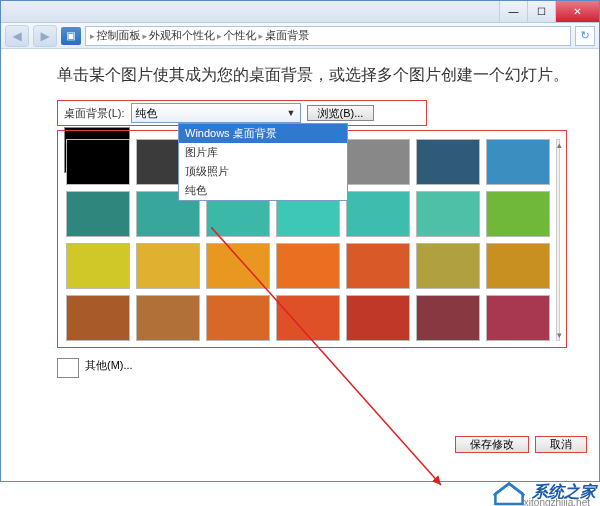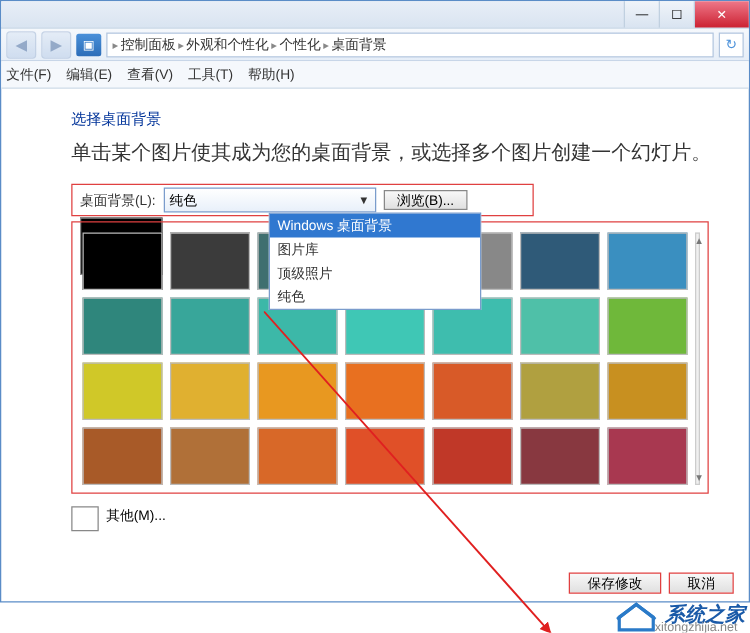--- a/index.html
+++ b/index.html
@@ -29,21 +29,21 @@
 .heading { font-size: 12px; color: #003399; margin-bottom: 8px; }
 .subtext { font-size: 16px; color: #333; margin-bottom: 14px; }
 
 .topbox { border: 1px solid #e04040; padding: 2px 6px 2px 6px; width: 370px; position: relative; }
 .loc-row { display: flex; align-items: center; gap: 6px; font-size: 11px; }
 .loc-label { color: #333; }
 .combo { width: 170px; height: 20px; border: 1px solid #7a9ccc; background: linear-gradient(#fff,#e8f0fa); display: flex; align-items: center; justify-content: space-between; padding: 0 4px; font-size: 11px; }
 .combo .arrow { font-size: 9px; color: #333; }
 .browse { height: 16px; padding: 0 10px; border: 1px solid #888; background: linear-gradient(#f8f8f8,#e0e0e0); font-size: 11px; }
 
-.dropdown { position: absolute; left: 120px; top: 22px; width: 170px; border: 1px solid #7a9ccc; background: #fff; font-size: 11px; z-index: 10; margin-left: 37px; }
+.dropdown { position: absolute; left: 120px; top: 22px; width: 170px; border: 1px solid #7a9ccc; background: #fff; font-size: 11px; z-index: 10; }
 .dropdown .opt { padding: 2px 6px; color: #333; }
 .dropdown .opt.sel { background: #3078d0; color: #fff; }
 
 .black-swatch { position: absolute; left: 6px; top: 26px; width: 66px; height: 46px; background: #000; border: 1px solid #888; }
 
 .grid-wrap { border: 1px solid #e04040; margin-top: 4px; width: 510px; padding: 8px 6px 6px 8px; position: relative; display: flex; }
 .grid { display: grid; grid-template-columns: repeat(7, 64px); grid-auto-rows: 46px; gap: 6px; }
 .sw { border: 1px solid #bbb; }
 .scrollbar { width: 16px; background: #f0f0f0; border: 1px solid #ccc; margin-left: 6px; position: relative; }
 .scrollbar::before { content: '▴'; position: absolute; top: 0; left: 0; right: 0; text-align: center; font-size: 9px; color: #777; }
@@ -86,30 +86,22 @@
       <span class="sep">▸</span>
       <span>外观和个性化</span>
       <span class="sep">▸</span>
       <span>个性化</span>
       <span class="sep">▸</span>
       <span>桌面背景</span>
     </div>
     <div class="refresh">↻</div>
   </div>
 
-  <div class="menubar">
-    <span>文件(F)</span>
-    <span>编辑(E)</span>
-    <span>查看(V)</span>
-    <span>工具(T)</span>
-    <span>帮助(H)</span>
-  </div>
 
   <div class="content">
-    <div class="heading">选择桌面背景</div>
     <div class="subtext">单击某个图片使其成为您的桌面背景，或选择多个图片创建一个幻灯片。</div>
 
     <div class="topbox">
       <div class="loc-row">
         <span class="loc-label">桌面背景(L):</span>
         <div class="combo">
           <span>纯色</span>
           <span class="arrow">▼</span>
         </div>
         <button class="browse">浏览(B)...</button>

